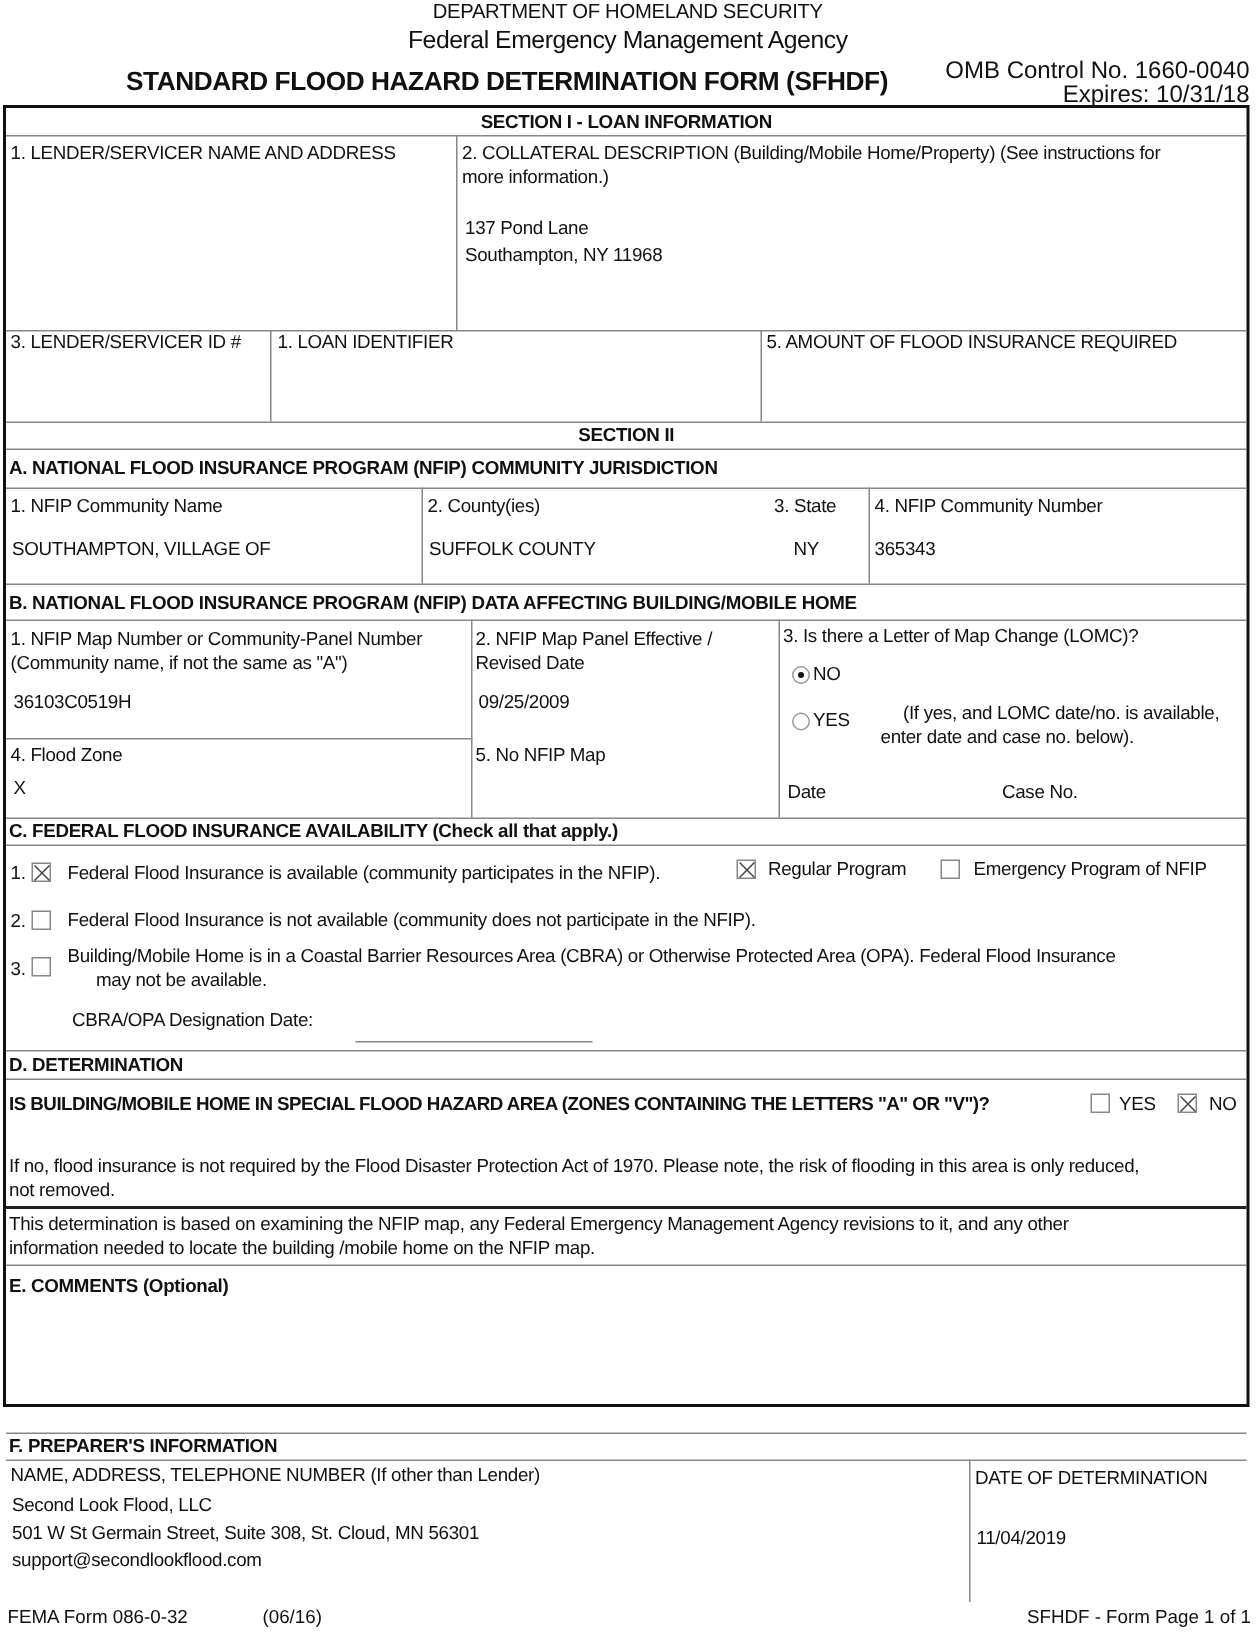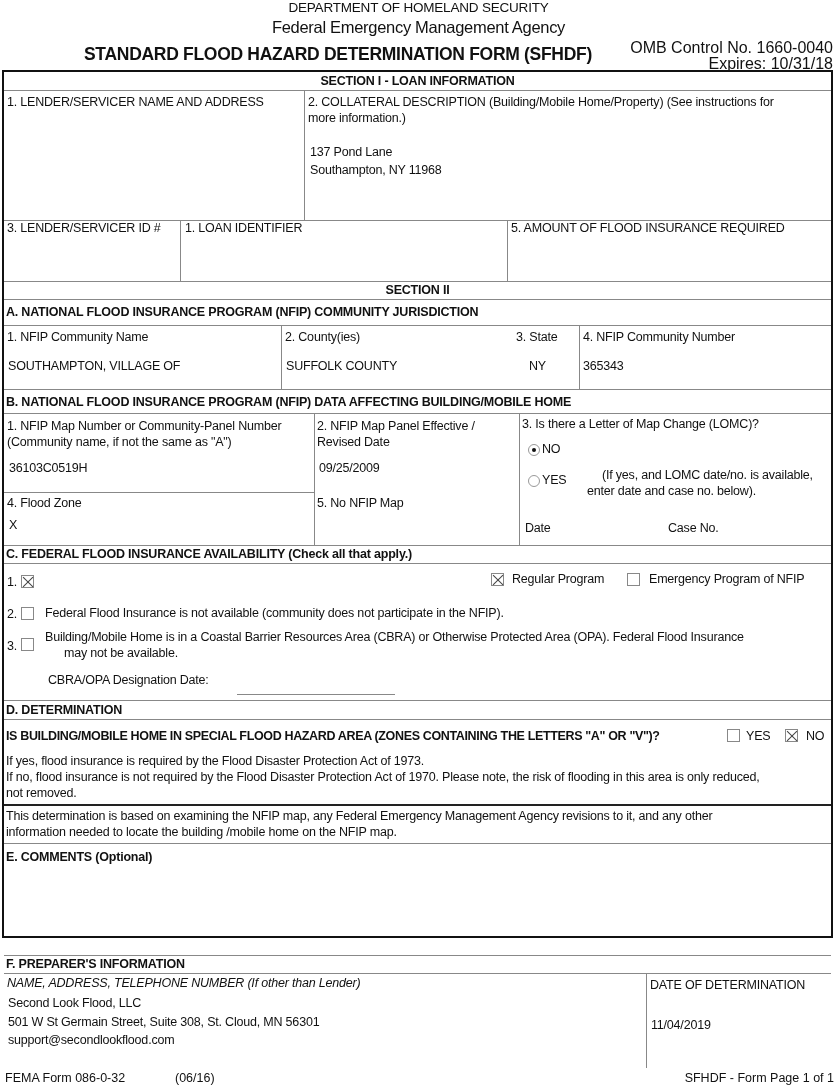--- a/index.html
+++ b/index.html
@@ -101,20 +101,21 @@
   <div class="t" style="left:3px;top:424px;">4. Flood Zone</div>
   <div class="t" style="left:5px;top:446px;">X</div>
   <div class="t" style="left:313px;top:424px;">5. No NFIP Map</div>
 
   <div class="hl" style="top:473px;"></div>
   <div class="t b" style="left:2px;top:475px;">C. FEDERAL FLOOD INSURANCE AVAILABILITY (Check all that apply.)</div>
   <div class="hl" style="top:491px;"></div>
 
   <div class="t" style="left:3px;top:503px;">1.</div>
   <div class="cb on" style="left:17px;top:503px;"></div>
+  <div class="t" style="left:41px;top:503px;">Federal Flood Insurance is available (community participates in the NFIP).</div>
   <div class="cb on" style="left:487px;top:501px;"></div>
   <div class="t" style="left:508px;top:500px;">Regular Program</div>
   <div class="cb" style="left:623px;top:501px;"></div>
   <div class="t" style="left:645px;top:500px;">Emergency Program of NFIP</div>
 
   <div class="t" style="left:3px;top:535px;">2.</div>
   <div class="cb" style="left:17px;top:535px;"></div>
   <div class="t" style="left:41px;top:534px;">Federal Flood Insurance is not available (community does not participate in the NFIP).</div>
 
   <div class="t" style="left:3px;top:567px;">3.</div>
@@ -125,37 +126,36 @@
   <div class="uline" style="left:233px;width:158px;top:622px;"></div>
 
   <div class="hl" style="top:628px;"></div>
   <div class="t b" style="left:2px;top:631px;">D. DETERMINATION</div>
   <div class="hl" style="top:647px;"></div>
   <div class="t b" style="left:2px;top:657px;letter-spacing:-0.35px;">IS BUILDING/MOBILE HOME IN SPECIAL FLOOD HAZARD AREA (ZONES CONTAINING THE LETTERS "A" OR "V")?</div>
   <div class="cb" style="left:723px;top:657px;"></div>
   <div class="t" style="left:742px;top:657px;">YES</div>
   <div class="cb on" style="left:781px;top:657px;"></div>
   <div class="t" style="left:802px;top:657px;">NO</div>
-  <div class="t" style="left:2px;top:682px;">If yes, flood insurance is required by the Flood Disaster Protection Act of 1973.</div>
   <div class="t" style="left:2px;top:698px;">If no, flood insurance is not required by the Flood Disaster Protection Act of 1970. Please note, the risk of flooding in this area is only reduced,</div>
   <div class="t" style="left:2px;top:714px;">not removed.</div>
 
   <div class="hl dark" style="top:732px;"></div>
   <div class="t" style="left:2px;top:737px;">This determination is based on examining the NFIP map, any Federal Emergency Management Agency revisions to it, and any other</div>
   <div class="t" style="left:2px;top:753px;">information needed to locate the building /mobile home on the NFIP map.</div>
 
   <div class="hl" style="top:771px;"></div>
   <div class="t b" style="left:2px;top:778px;">E. COMMENTS (Optional)</div>
   <div class="t" style="left:4px;top:800px;"></div>
 
   <div class="hl" style="top:883px;"></div>
   <div class="t b" style="left:2px;top:885px;">F. PREPARER'S INFORMATION</div>
   <div class="hl" style="top:901px;"></div>
   <div class="vl" style="left:642px;top:901px;height:95px;"></div>
-  <div class="t" style="left:3px;top:904px;font-style:italic;">NAME, ADDRESS, TELEPHONE NUMBER (If other than Lender)</div>
+  <div class="t" style="left:3px;top:904px;">NAME, ADDRESS, TELEPHONE NUMBER (If other than Lender)</div>
   <div class="t" style="left:4px;top:924px;">Second Look Flood, LLC</div>
   <div class="t" style="left:4px;top:943px;">501 W St Germain Street, Suite 308, St. Cloud, MN 56301</div>
   <div class="t" style="left:4px;top:961px;">support@secondlookflood.com</div>
   <div class="t" style="left:646px;top:906px;">DATE OF DETERMINATION</div>
   <div class="t" style="left:647px;top:946px;">11/04/2019</div>
 </div>
 
 <div class="abs foot" style="left:5px;top:1071px;">FEMA Form 086-0-32</div>
 <div class="abs foot" style="left:175px;top:1071px;">(06/16)</div>
 <div class="abs foot" style="right:3px;top:1071px;">SFHDF - Form Page 1 of 1</div>

